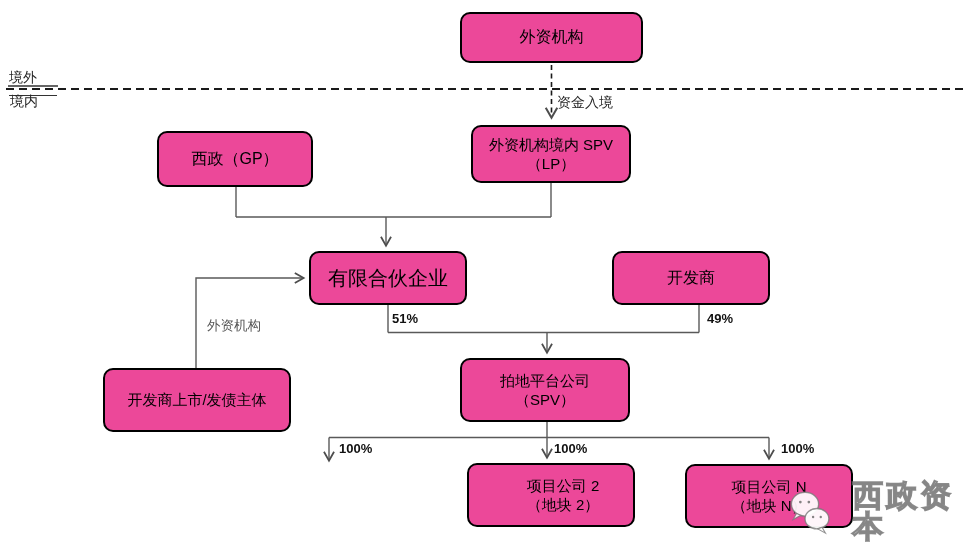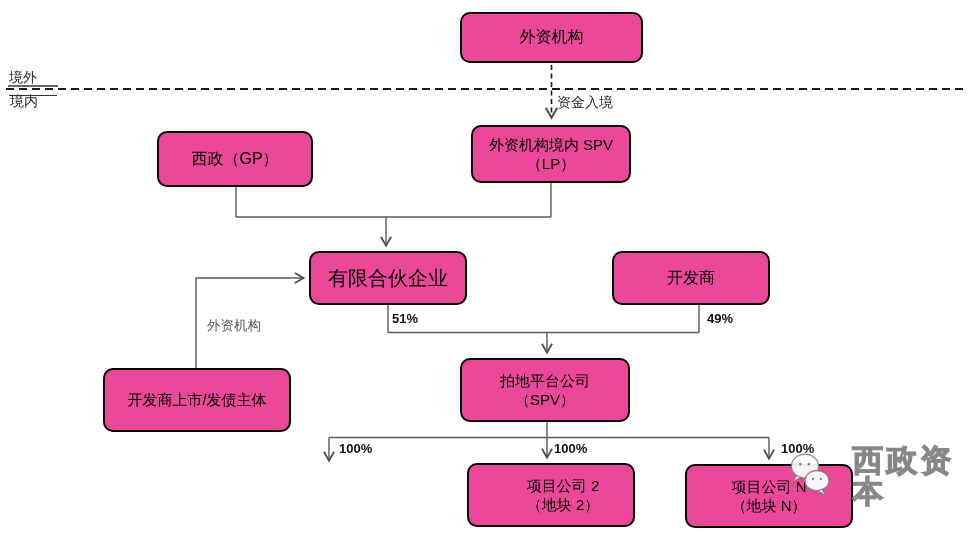--- a/index.html
+++ b/index.html
@@ -25,22 +25,22 @@
   }
   .lbl{
     position:absolute;
     font-size:14px;color:#262626;
     white-space:nowrap;z-index:3;
   }
   .pct{font-weight:bold;font-size:13px;color:#111;}
   .soft{color:#555;font-size:13.5px;}
   .underlined{border-bottom:1.6px solid #333;display:inline-block;width:48px;padding-bottom:8px;}
   #watermark{
-    position:absolute;left:788px;top:445px;
-    display:flex;gap:20px;
+    position:absolute;left:788px;top:480px;
+    display:flex;align-items:center;gap:20px;
     z-index:5;pointer-events:none;
   }
   #watermark .wm-text{
     font-size:31px;font-weight:bold;letter-spacing:3px;
     color:rgba(160,160,160,0.38);
     -webkit-text-stroke:1.2px rgba(110,110,110,0.78);
     line-height:1;
   }
 </style>
 </head>

